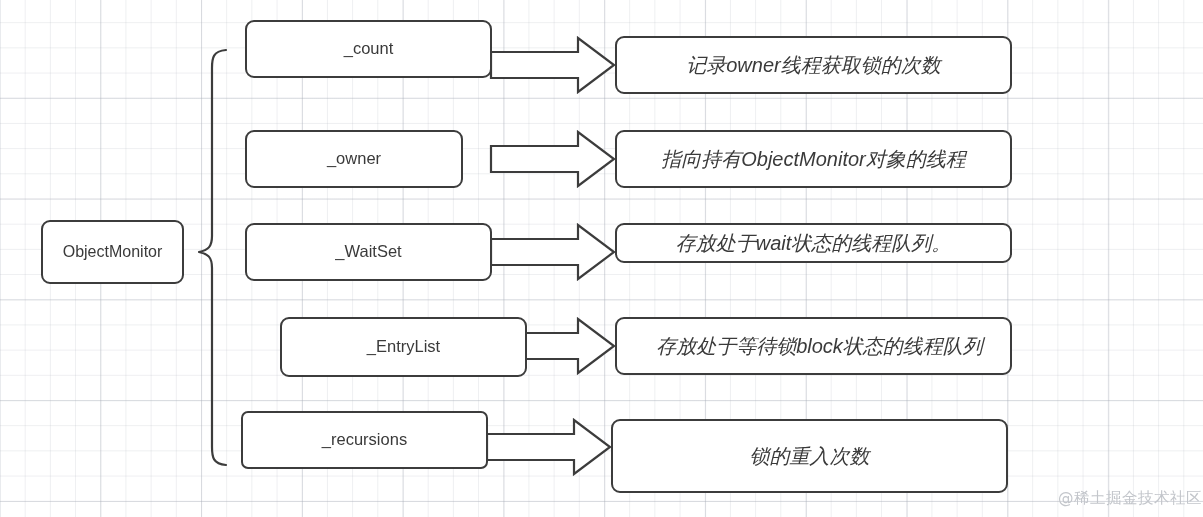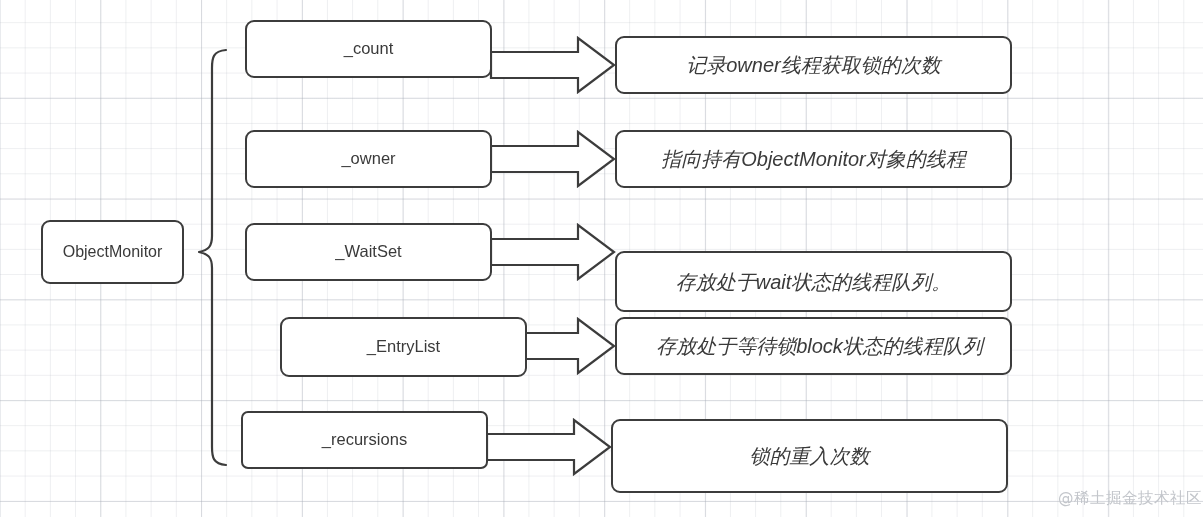--- a/index.html
+++ b/index.html
@@ -95,40 +95,40 @@
     <path d="M 491 239 L 578 239 L 578 225 L 614 252 L 578 279 L 578 265 L 491 265 Z" fill="#ffffff" stroke="#3c3c3c" stroke-width="2.2" stroke-linejoin="miter"></path>
 
     <path d="M 491 333 L 578 333 L 578 319 L 614 346 L 578 373 L 578 359 L 491 359 Z" fill="#ffffff" stroke="#3c3c3c" stroke-width="2.2" stroke-linejoin="miter"></path>
 
     <path d="M 487 434 L 574 434 L 574 420 L 610 447 L 574 474 L 574 460 L 487 460 Z" fill="#ffffff" stroke="#3c3c3c" stroke-width="2.2" stroke-linejoin="miter"></path>
   </svg>
 
   <div class="node node-field" style="left:245px; top:20px; width:247px; height:58px;">
     <span>_count</span>
   </div>
-  <div class="node node-field" style="left:245px; top:130px; width:247px; height:58px;">
+  <div class="node node-field" style="left:245px; top:130px; width:218px; height:58px;">
     <span>_owner</span>
   </div>
   <div class="node node-field" style="left:245px; top:223px; width:247px; height:58px;">
     <span>_WaitSet</span>
   </div>
   <div class="node node-field" style="left:245px; top:317px; width:247px; height:60px;margin-left:35px;">
     <span>_EntryList</span>
   </div>
   <div class="node node-field" style="left:241px; top:411px; width:247px; height:58px;border-radius:7px;">
     <span>_recursions</span>
   </div>
 
   <div class="node node-desc" style="left:615px; top:36px; width:397px; height:58px;">
     <span>记录owner线程获取锁的次数</span>
   </div>
   <div class="node node-desc" style="left:615px; top:130px; width:397px; height:58px;">
     <span>指向持有ObjectMonitor对象的线程</span>
   </div>
-  <div class="node node-desc" style="left:615px; top:223px; width:397px; height:61px;margin-top:28px;">
+  <div class="node node-desc" style="left:615px; top:223px; width:397px; height:40px;">
     <span>存放处于wait状态的线程队列。</span>
   </div>
   <div class="node node-desc" style="left:615px; top:317px; width:397px; height:58px;padding-left:12px;">
     <span>存放处于等待锁block状态的线程队列</span>
   </div>
   <div class="node node-desc" style="left:611px; top:419px; width:397px; height:74px;">
     <span>锁的重入次数</span>
   </div>
 
   <div class="watermark">@稀土掘金技术社区</div>

